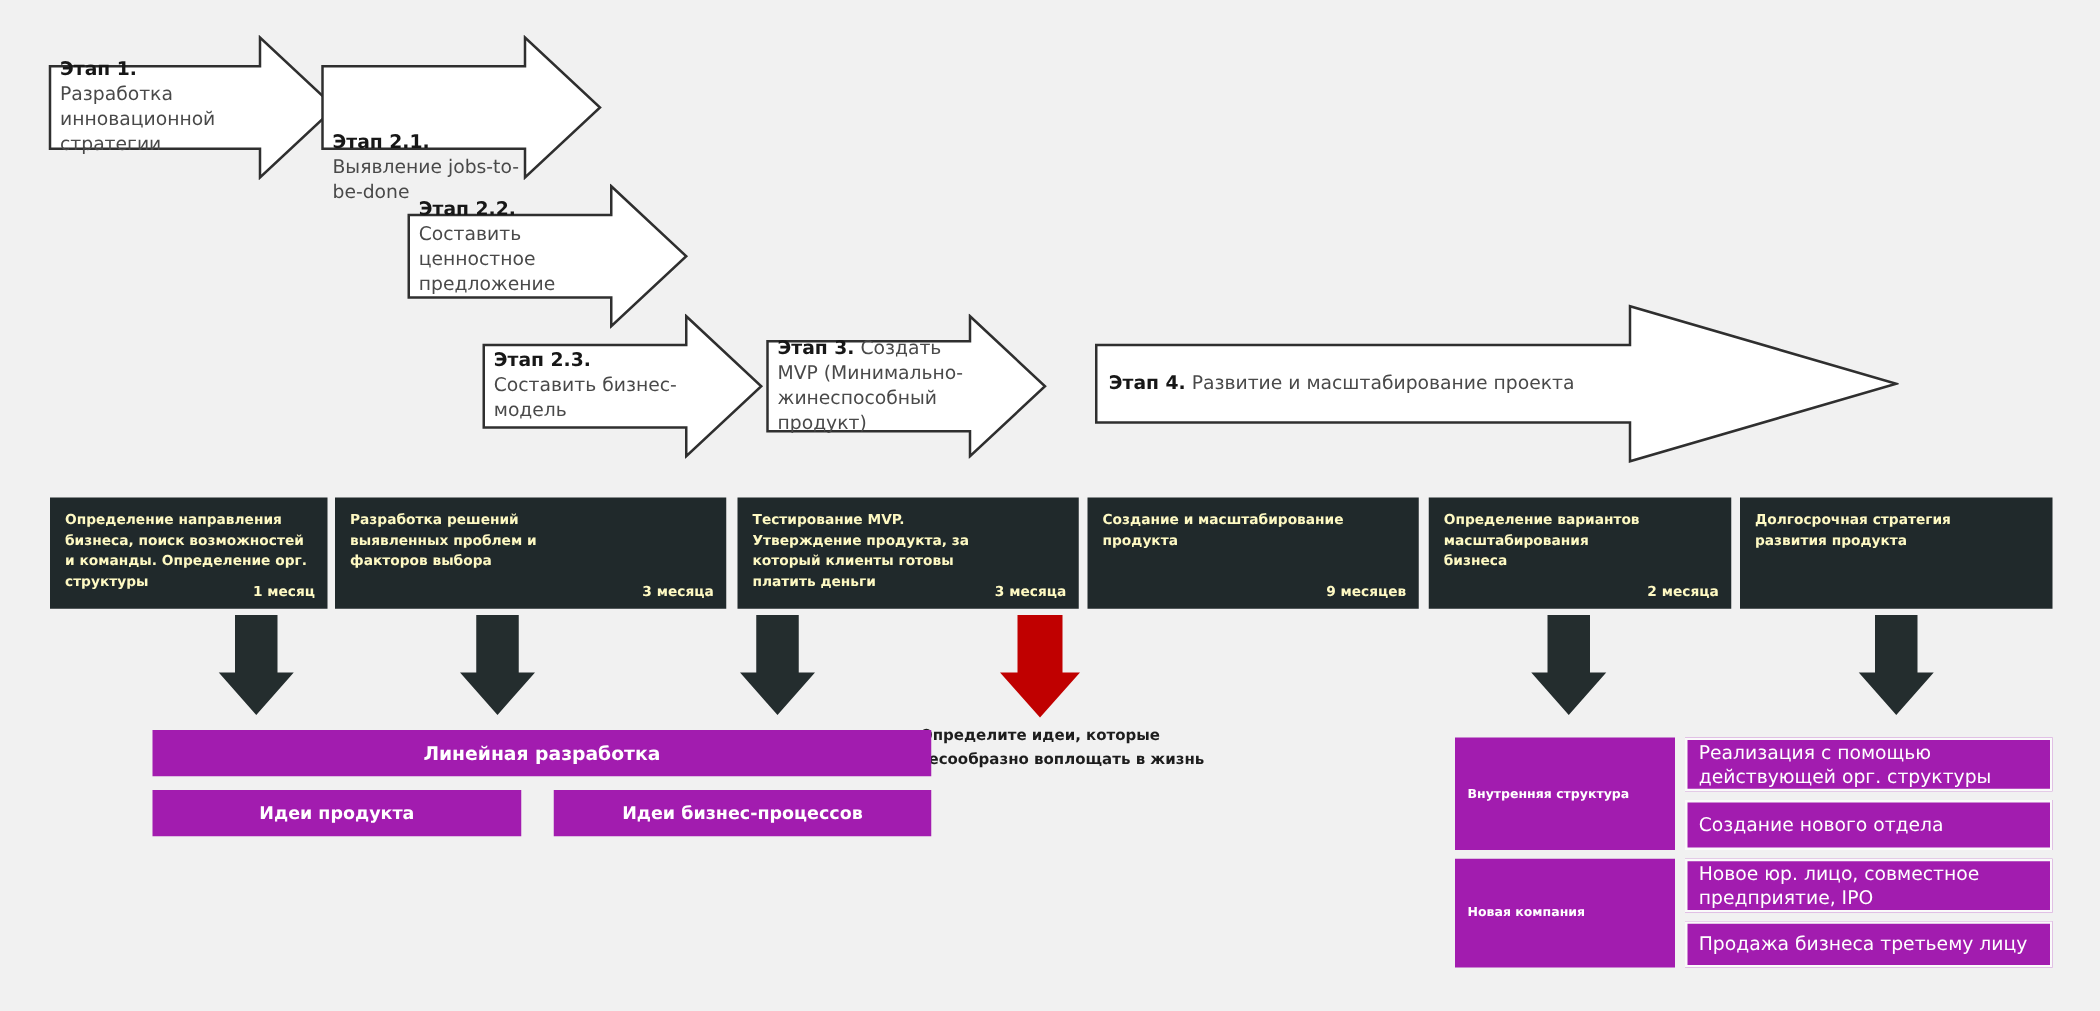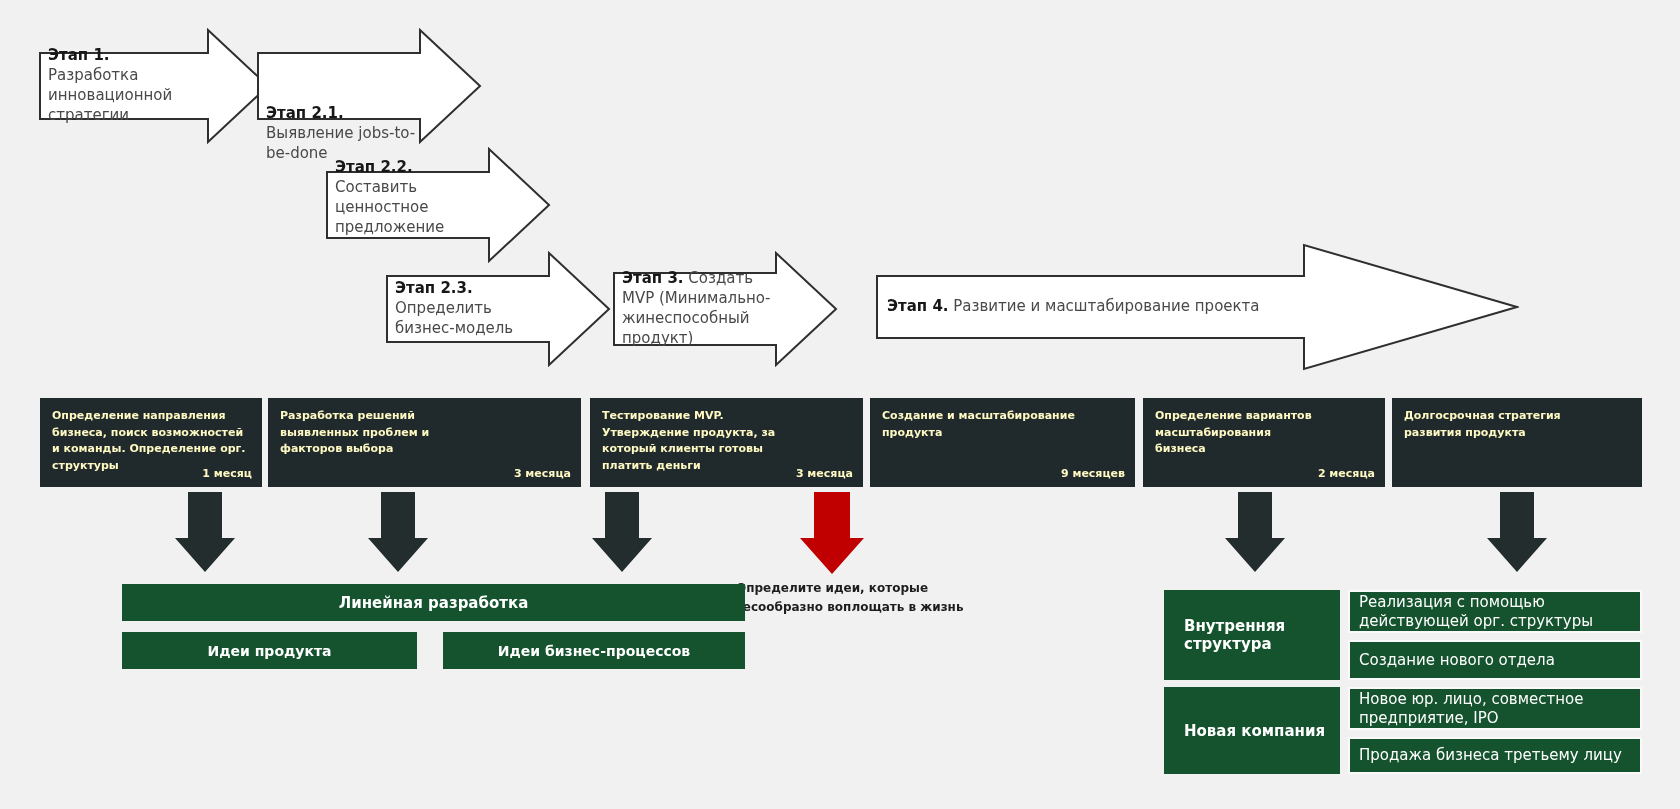--- a/index.html
+++ b/index.html
@@ -31,25 +31,25 @@
   .down-arrow{position:absolute;top:492px;}
   .down-arrow polygon{fill:#242d2e;}
   .down-arrow.red polygon{fill:#c00000;}
   
   .note{
     position:absolute;left:682px;top:579px;width:300px;text-align:center;
     font-size:12px;font-weight:bold;color:#1d1d1d;line-height:1.55;
   }
   
   .purple{
-    position:absolute;background:#14532d;color:#ffffff;box-sizing:border-box;
+    position:absolute;background:#a21caf;color:#ffffff;box-sizing:border-box;
     display:flex;align-items:center;
   }
   .purple.center{justify-content:center;text-align:center;}
-  .purple.hdr{font-weight:bold;font-size:15px;padding-left:20px;}
+  .purple.hdr{font-weight:bold;font-size:10px;padding-left:10px;}
   .purple.band{font-weight:bold;font-size:15px;}
   .purple.item{font-weight:600;font-size:14px;}
   .purple.cell{font-size:15px;padding:4px 9px;line-height:1.25;border:2px solid #fafafa;}
 </style>
 </head>
 <body>
 
 <div id="canvas">
 
   <div class="stage-arrow" style="left:38px;top:28px;">
@@ -77,21 +77,21 @@
     <div class="stage-text" style="left:10px;top:25px;width:152px;height:52px;">
       <span><span class="b">Этап 2.2.</span><span> Составить ценностное предложение</span></span>
     </div>
   </div>
 
   <div class="stage-arrow" style="left:385px;top:251px;">
     <svg width="226" height="116">
       <polygon points="2,25 164,25 164,2 224,58 164,114 164,91 2,91"></polygon>
     </svg>
     <div class="stage-text" style="left:10px;top:25px;width:152px;height:66px;">
-      <span><span class="b">Этап 2.3.</span><span> Определить бизнес-модель</span></span>
+      <span><span class="b">Этап 2.3.</span><span> Составить бизнес-модель</span></span>
     </div>
   </div>
 
   <div class="stage-arrow" style="left:612px;top:251px;">
     <svg width="226" height="116">
       <polygon points="2,22 164,22 164,2 224,58 164,114 164,94 2,94"></polygon>
     </svg>
     <div class="stage-text" style="left:10px;top:22px;width:158px;height:72px;">
       <span><span class="b">Этап 3.</span><span> Создать MVP (Минимально-жинеспособный продукт)</span></span>
     </div>

